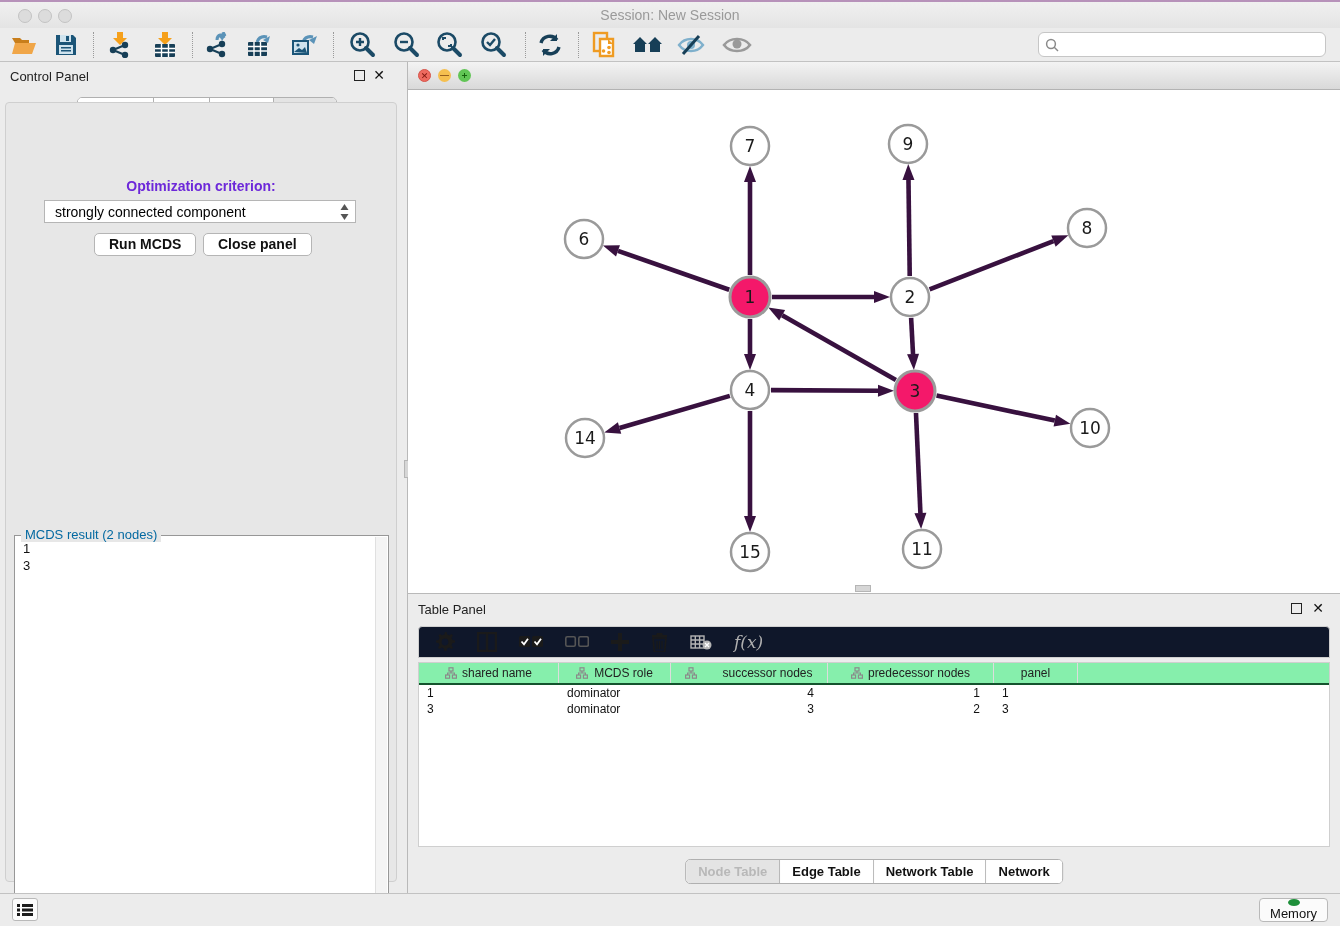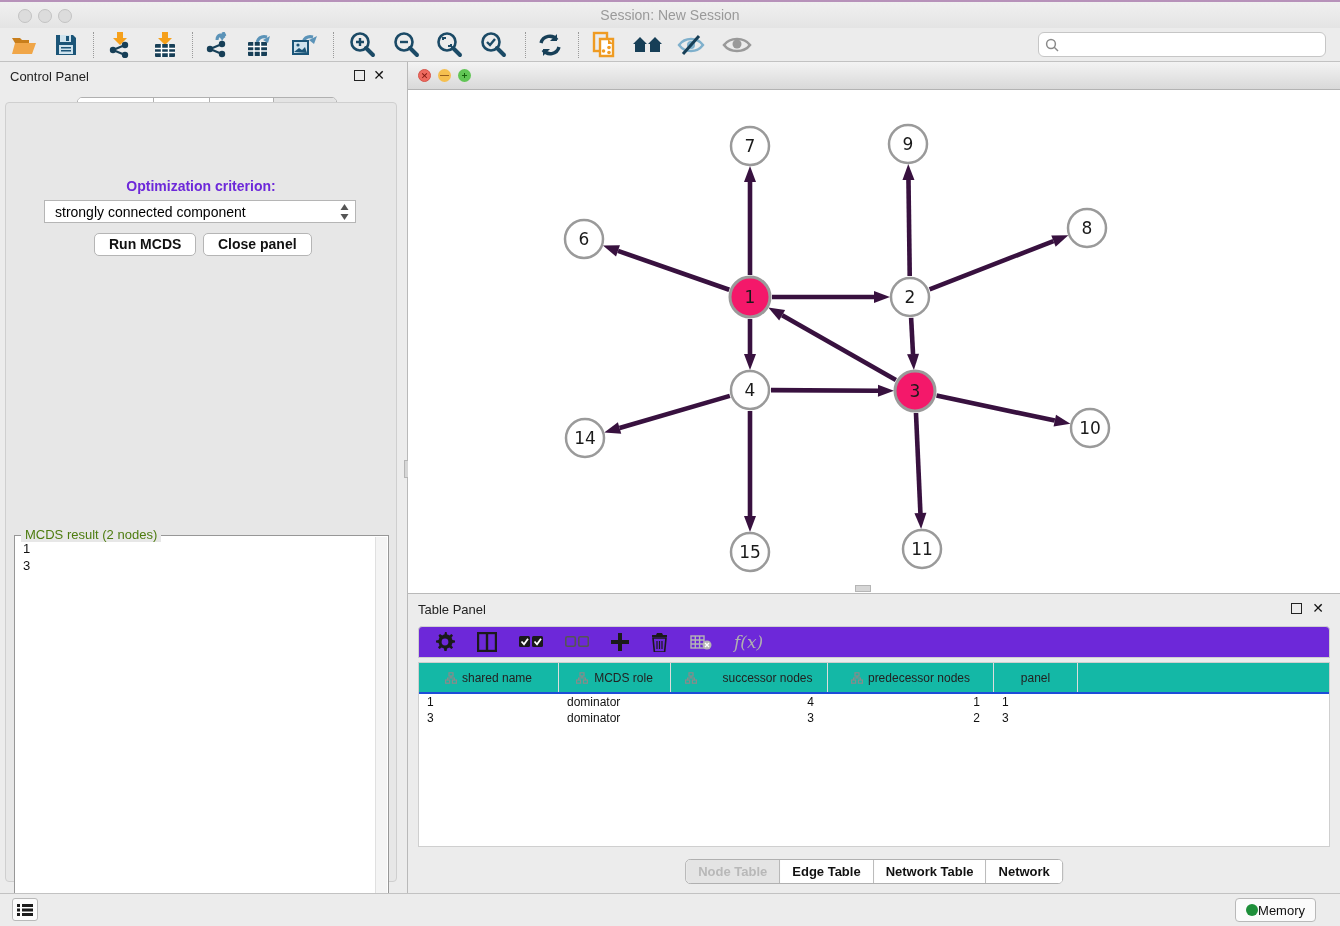--- a/index.html
+++ b/index.html
@@ -53,21 +53,21 @@
     display:flex; align-items:center; padding-left:10px; cursor:pointer; }
   #opt-stepper { position:absolute; right:6px; top:3px; display:flex; flex-direction:column; }
   #opt-stepper svg { display:block; }
   .mac-btn { position:absolute; height:23px; background:#fff; border:1px solid #b5b5b5;
     border-radius:5px; font-size:14px; font-weight:bold; color:#111; text-align:center;
     line-height:21px; cursor:pointer; padding:0 14px; }
 
   #mcds-result { position:absolute; left:8px; top:432px; width:375px; height:378px;
     border:1px solid #979797; background:#fff; }
   #mcds-legend { position:absolute; left:6px; top:-9px; background:#e7e7e7;
-    padding:0 4px; font-size:13px; color:#4d7c0f; }
+    padding:0 4px; font-size:13px; color:#0369a1; }
   #mcds-list { position:absolute; left:2px; top:4px; right:14px; bottom:2px;
     font-size:13px; color:#111; line-height:17px; padding-left:6px; }
   #mcds-scroll { position:absolute; right:1px; top:1px; bottom:1px; width:12px;
     background:#f4f4f4; border-left:1px solid #e0e0e0; }
 
   
   #net-window { position:absolute; left:408px; top:62px; width:932px; height:531px;
     background:#fff; }
   #net-titlebar { position:absolute; left:0; top:0; width:100%; height:28px;
     background:linear-gradient(#f3f3f3,#d9d9d9); border-bottom:1px solid #b3b3b3; }
@@ -78,54 +78,54 @@
   #graph-svg { position:absolute; left:0; top:28px; }
 
   
   .split-handle { position:absolute; background:#d6d6d6; border:1px solid #b5b5b5; }
 
   
   #table-panel { position:absolute; left:408px; top:593px; width:932px; height:300px;
     background:#ececec; border-top:1px solid #b9b9b9; }
   #tp-title { position:absolute; left:10px; top:8px; font-size:13px; color:#222; }
   #tp-toolbar { position:absolute; left:10px; top:32px; right:10px; height:32px;
-    background:#6d28d9; border:1px solid #cfcfcf; border-radius:4px 4px 0 0;
+    background:#0f172a; border:1px solid #cfcfcf; border-radius:4px 4px 0 0;
     display:flex; align-items:center; gap:22px; padding-left:16px; }
   .tp-icon { display:flex; align-items:center; justify-content:center; cursor:pointer; }
   #fx-label { font-family:"DejaVu Serif","Liberation Serif",serif; font-style:italic;
     font-size:17px; color:#b0b0b0; }
 
   #tp-table { position:absolute; left:10px; top:68px; right:10px; height:185px;
     background:#fff; border:1px solid #cfcfcf; overflow:hidden; }
-  #tp-head { display:flex; height:31px; background:#14b8a6;
-    border-bottom:2px solid #1d4ed8; }
+  #tp-head { display:flex; height:22px; background:#86efac;
+    border-bottom:2px solid #14532d; }
   .th { display:flex; align-items:center; justify-content:center; gap:5px;
     font-size:12px; color:#222; border-right:1px solid #ddd; height:100%; cursor:pointer; }
   .th:nth-child(1){ width:140px; } .th:nth-child(2){ width:112px;gap:6px; }
   .th:nth-child(3){ width:157px;gap:25px; } .th:nth-child(4){ width:166px; }
   .th:nth-child(5){ width:84px; }
   .tr { display:flex; height:16px; font-size:12px; color:#111; cursor:default; }
   .td { padding:1px 8px 0 8px; white-space:nowrap; overflow:hidden; }
   .td:nth-child(1){ width:140px; } .td:nth-child(2){ width:112px; }
   .td:nth-child(3){ width:157px; text-align:right; padding-right:14px; }
   .td:nth-child(4){ width:166px; text-align:right; padding-right:14px; }
   .td:nth-child(5){ width:84px; }
 
   #tp-tabs-row { position:absolute; left:0; right:0; bottom:8px; height:26px; }
 
   
   #statusbar { position:absolute; left:0; top:893px; width:1340px; height:33px;
     background:#ececec; border-top:1px solid #c2c2c2; }
   #list-btn { position:absolute; left:12px; top:4px; width:26px; height:23px;
     background:#fbfbfb; border:1px solid #b9b9b9; border-radius:3px;
     display:flex; align-items:center; justify-content:center; cursor:pointer; }
-  #memory-btn { position:absolute; right:24px; top:4px; height:24px;
+  #memory-btn { position:absolute; right:12px; top:4px; height:24px;
     background:#fbfbfb; border:1px solid #b9b9b9; border-radius:4px;
     display:flex; align-items:center; gap:0; padding:0 10px; font-size:13px;
-    color:#111; cursor:pointer; }
+    color:#111; cursor:pointer;flex-direction:column; }
   #memory-dot { width:12px; height:12px; border-radius:50%; background:#1e8f3a; }
 </style>
 </head>
 <body>
 
 <div id="titlebar">
   <div class="traffic" style="left:18px"></div>
   <div class="traffic" style="left:38px"></div>
   <div class="traffic" style="left:58px"></div>
   <div id="win-title">Session: New Session</div>

